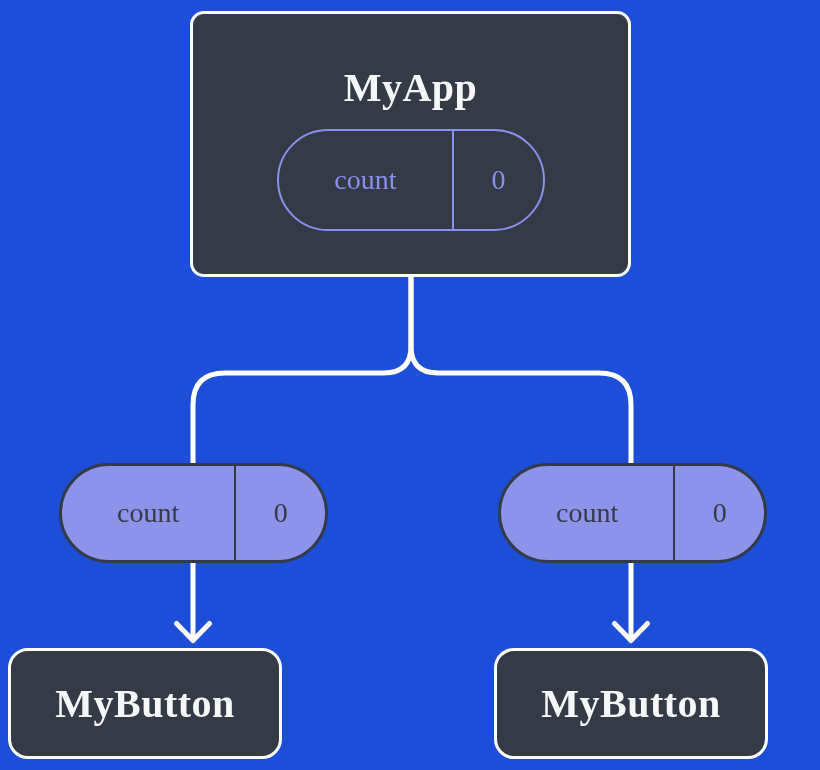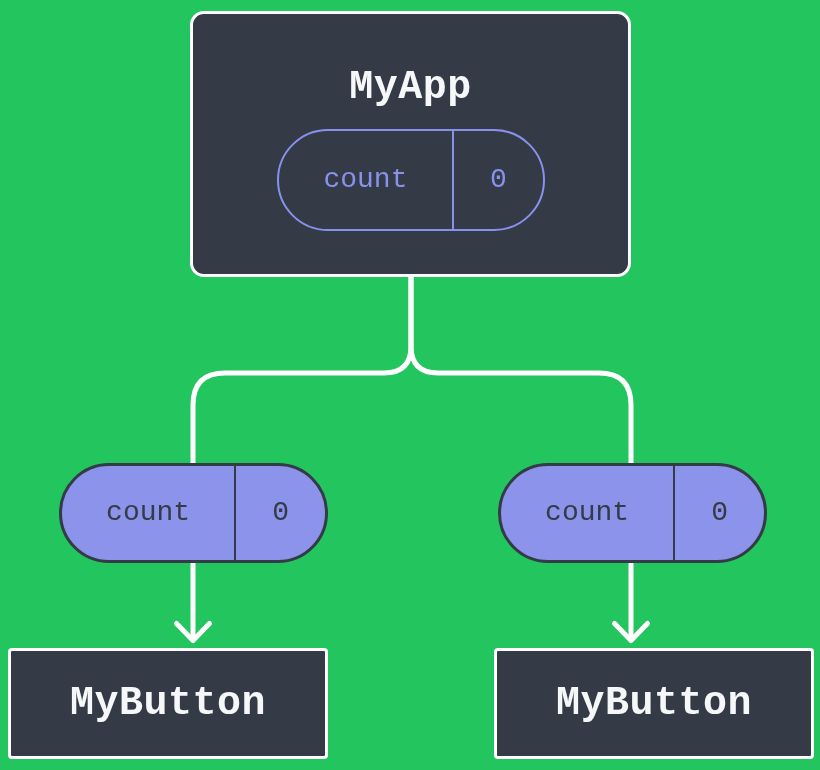--- a/index.html
+++ b/index.html
@@ -1,21 +1,21 @@
 <!DOCTYPE html>
 <html><head>
 <meta charset="utf-8">
 <style>
   html, body { margin: 0; padding: 0; background: #000; }
   .stage {
     position: relative;
     width: 820px;
     height: 770px;
-    background: #22c55e;
-    font-family: Liberation Mono, monospace;
+    background: #1d4ed8;
+    font-family: Liberation Serif, serif;
     overflow: hidden;
   }
   .connectors {
     position: absolute;
     left: 0; top: 0;
     width: 820px; height: 770px;
   }
   .connectors path {
     fill: none;
     stroke: #FFFFFF;
@@ -76,23 +76,23 @@
     width: 269px; height: 100px;
     background: #8B93EA;
     border: 3px solid #343A46;
     border-radius: 50px;
     color: #343A46;
   }
   .pill-solid .pill-name { border-right: 2.5px solid #343A46; }
   .pill-left  { left: 59px;  top: 463px; }
   .pill-right { left: 498px; top: 463px; }
   .leaf-node {
-    width: 320px; height: 111px;
+    width: 274px; height: 111px;
     border-width: 3px;
-    border-radius: 4px;
+    border-radius: 20px;
     display: flex;
     align-items: center;
     justify-content: center;
   }
   .leaf-left  { left: 8px;   top: 648px; }
   .leaf-right { left: 494px; top: 648px; }
 </style>
 </head>
 <body>
 

